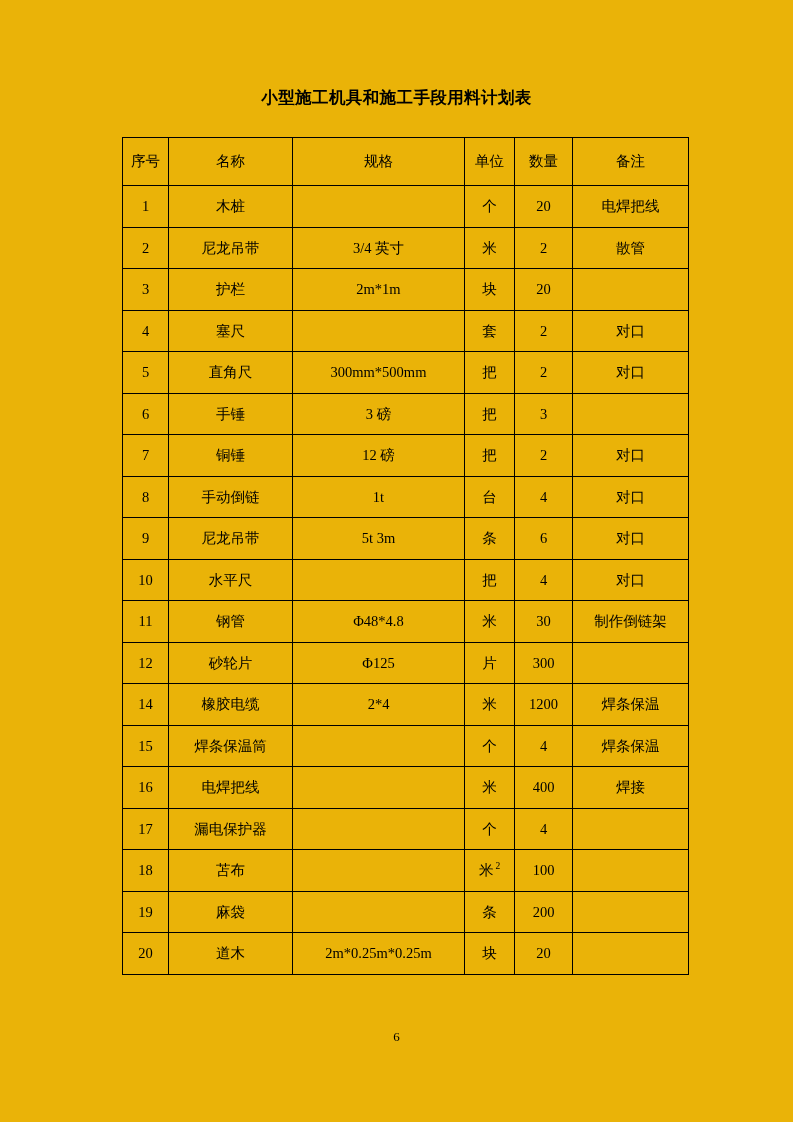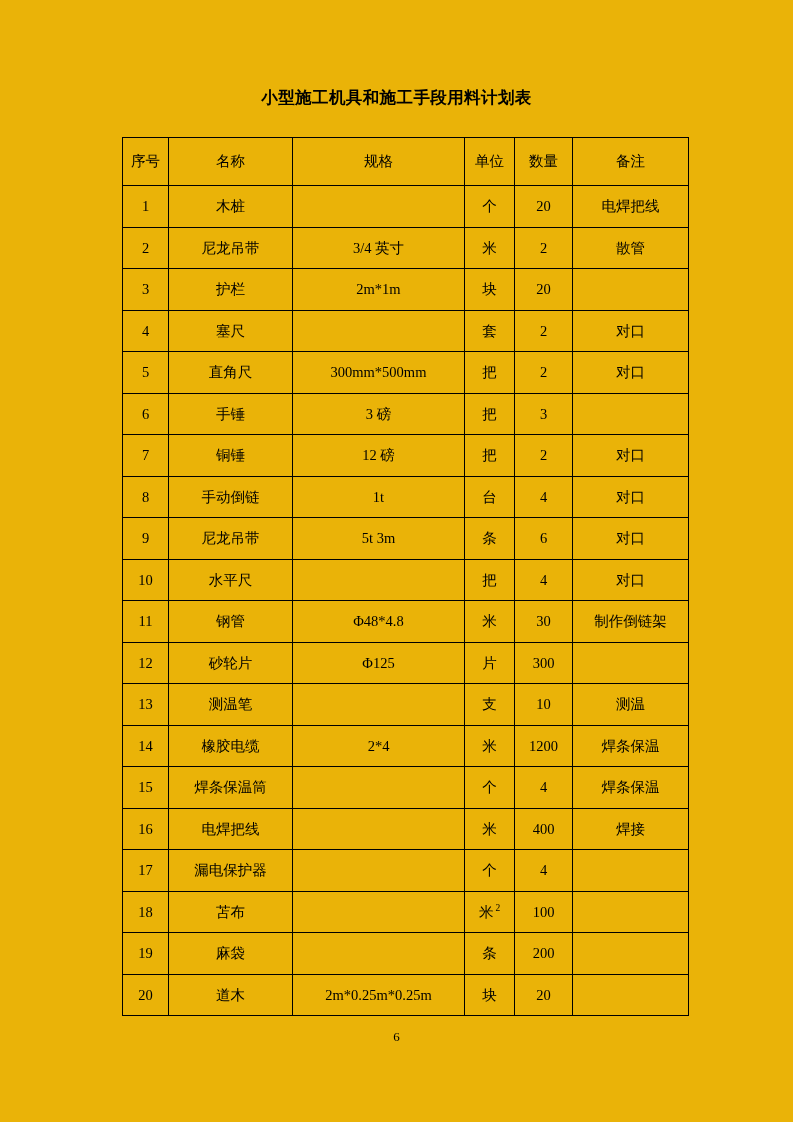--- a/index.html
+++ b/index.html
@@ -236,28 +236,20 @@
           </tr>
           <tr>
             <td class="cell-num">12</td>
             <td class="cell-name">砂轮片</td>
             <td class="cell-spec">Φ125</td>
             <td class="cell-unit">片</td>
             <td class="cell-qty">300</td>
             <td class="cell-remark"></td>
           </tr>
           <tr>
-            <td class="cell-num">13</td>
-            <td class="cell-name">测温笔</td>
-            <td class="cell-spec"></td>
-            <td class="cell-unit">支</td>
-            <td class="cell-qty">10</td>
-            <td class="cell-remark">测温</td>
-          </tr>
-          <tr>
             <td class="cell-num">14</td>
             <td class="cell-name">橡胶电缆</td>
             <td class="cell-spec">2*4</td>
             <td class="cell-unit">米</td>
             <td class="cell-qty">1200</td>
             <td class="cell-remark">焊条保温</td>
           </tr>
           <tr>
             <td class="cell-num">15</td>
             <td class="cell-name">焊条保温筒</td>

